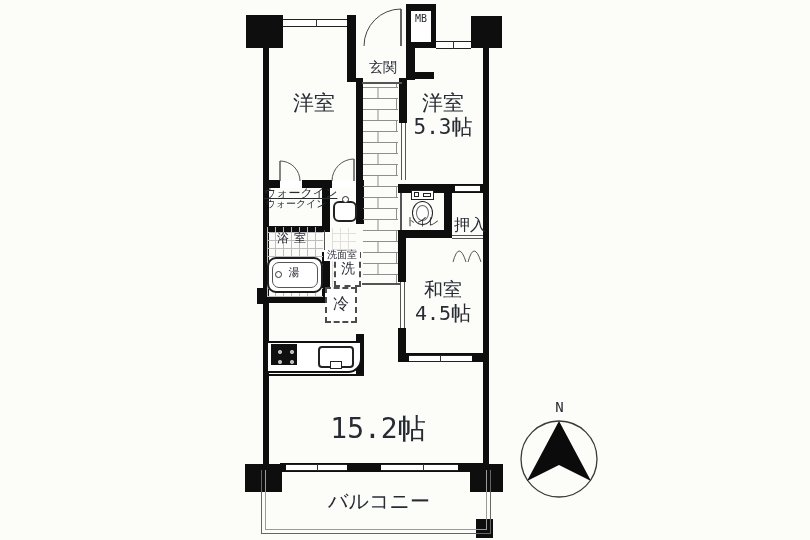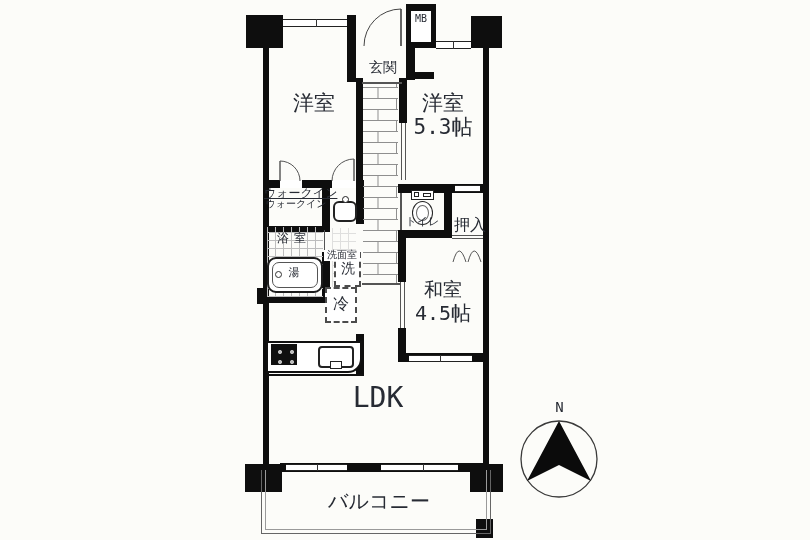--- a/index.html
+++ b/index.html
@@ -161,19 +161,19 @@
   <div class="lbl" style="left:324px;top:234px;width:36px;font-size:10px;background:#fff;margin-top:16px;">洗面室</div>
   <div class="lbl" style="left:340px;top:261px;width:16px;font-size:14px;">洗</div>
   <div class="lbl" style="left:332px;top:296px;width:18px;font-size:16px;">冷</div>
 
   <div class="lbl" style="left:401px;top:216px;width:43px;font-size:11px;">トイレ</div>
   <div class="lbl" style="left:454px;top:217px;width:28px;font-size:16px;">押入</div>
 
   <div class="lbl" style="left:415px;top:280px;width:56px;font-size:19px;">和室</div>
   <div class="lbl" style="left:409px;top:303px;width:68px;font-size:20px;">4.5帖</div>
 
-  <div class="lbl" style="left:341px;top:383px;width:74px;font-size:28px;">LDK</div>
+  <div class="lbl" style="left:323px;top:414px;width:110px;font-size:28px;">15.2帖</div>
 
   <div class="lbl" style="left:328px;top:491px;width:96px;font-size:20px;">バルコニー</div>
 
   <div class="lbl" style="left:551px;top:400px;width:17px;font-size:14px;">N</div>
 
 </div>
 
 </body></html>

